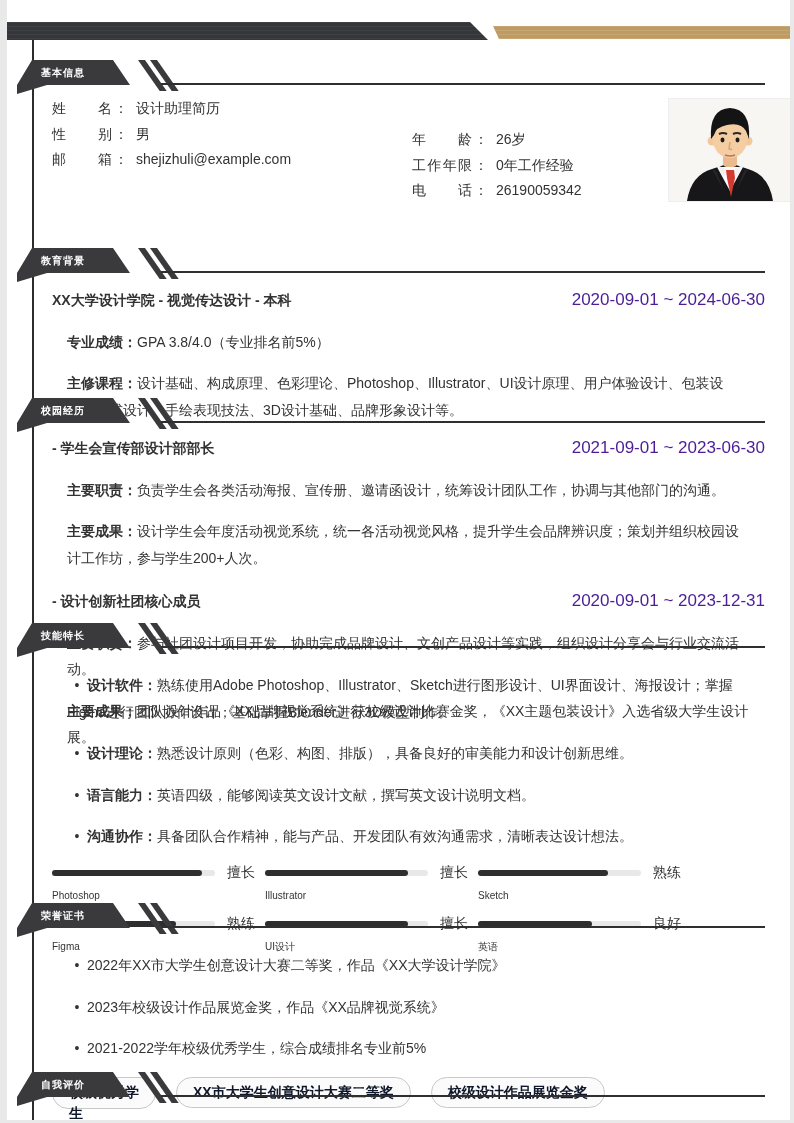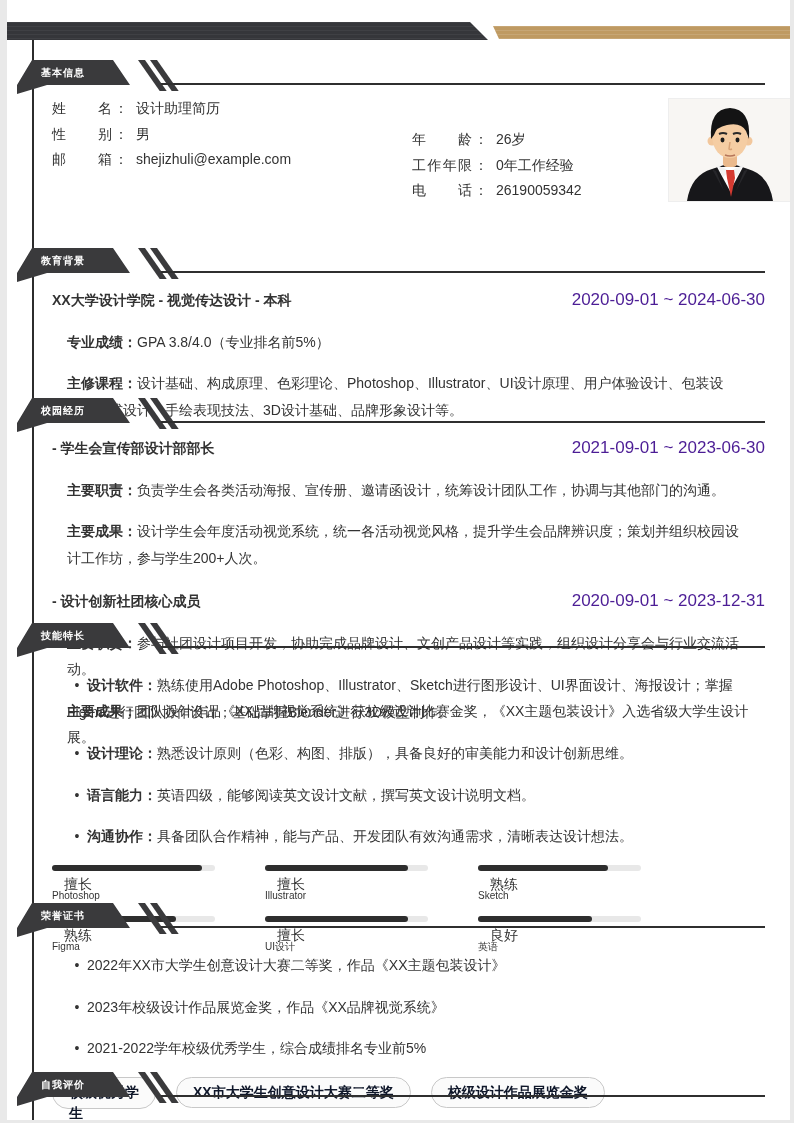--- a/index.html
+++ b/index.html
@@ -60,21 +60,21 @@
   
   .row-split{display:flex;justify-content:space-between;align-items:baseline;}
   .h-bold{font-weight:bold;font-size:14px;}
   .date{font-size:17px;color:#4c1d95;white-space:nowrap;}
   .para{margin:15px;}
   .para b{font-weight:bold;}
   .campus-item2{margin-top:17px;}
   
   .dot{display:inline-block;width:20px;text-align:center;}
   .bars-grid{display:grid;grid-template-columns:213px 213px 213px;margin-top:12px;row-gap:9px;}
-  .bar-row{display:flex;height:16px;flex-direction:column;}
+  .bar-row{display:flex;align-items:center;height:16px;}
   .track{width:163px;height:6px;background:#e8e8e8;border-radius:3px;position:relative;}
   .fill{height:6px;background:#2e2e2e;border-radius:3px;}
   .level{margin-left:12px;font-size:14px;}
   .skill-name{line-height:22px;margin-top:4px;font-size:10px;}
   
   .tags{display:flex;align-items:flex-start;margin-top:6px;column-gap:20px;}
   .tag{
     display:inline-block;border:1.5px solid #c8c8c8;border-radius:16px;background:#fbfbfb;
     padding:4px 16px;font-size:14px;line-height:21px;color:#0f172a;white-space:nowrap;font-weight:bold;
   }
@@ -311,21 +311,21 @@
     <div class="sec-header">
       <div class="ribbon">
         <span class="ribbon-label">荣誉证书</span>
       </div>
       <span class="stripe s1"></span>
       <span class="stripe s2"></span>
       <div class="hline"></div>
     </div>
     <div class="sec-content" style="margin-top:3px;">
       <div class="para">
-        <span class="dot">•</span><span>2022年XX市大学生创意设计大赛二等奖，作品《XX主题包装设计》</span>
+        <span class="dot">•</span><span>2022年XX市大学生创意设计大赛二等奖，作品《XX大学设计学院》</span>
       </div>
       <div class="para">
         <span class="dot">•</span><span>2023年校级设计作品展览金奖，作品《XX品牌视觉系统》</span>
       </div>
       <div class="para">
         <span class="dot">•</span><span>2021-2022学年校级优秀学生，综合成绩排名专业前5%</span>
       </div>
       <div class="tags">
         <span class="tag tag-wrap">校级优秀学生</span>
         <span class="tag tag-late">XX市大学生创意设计大赛二等奖</span>

